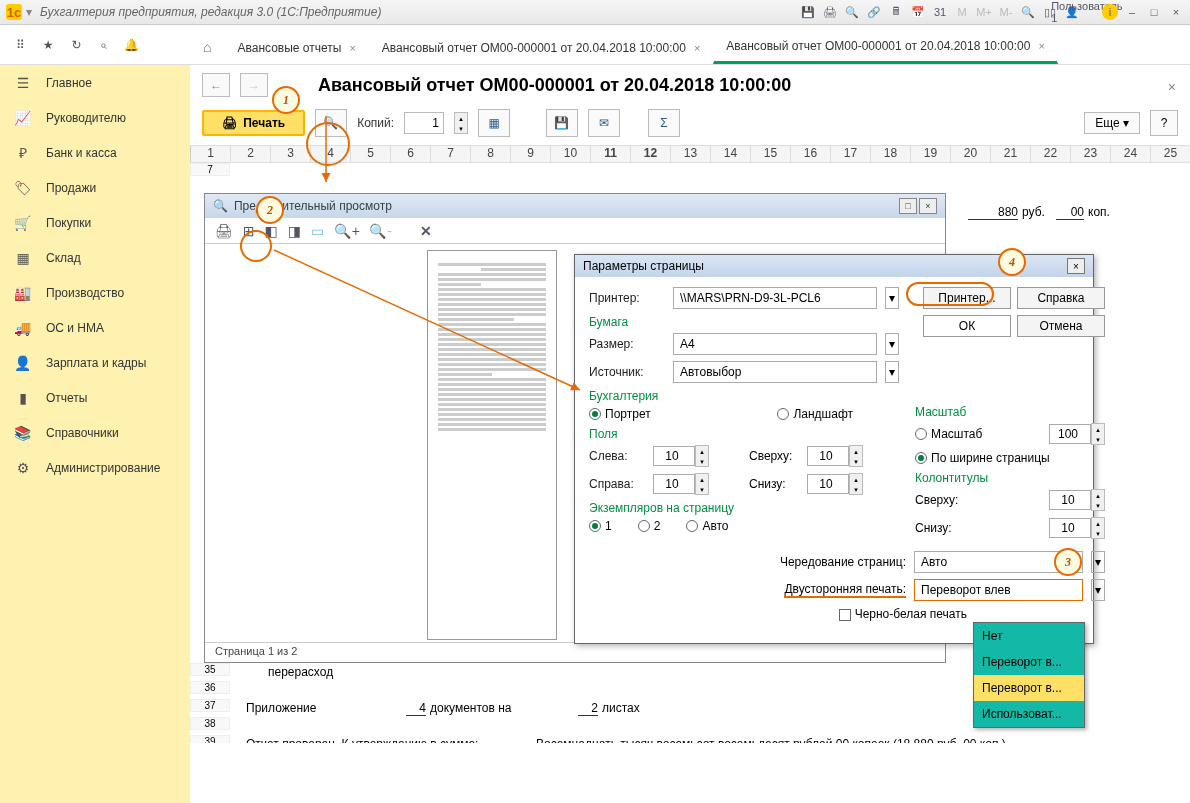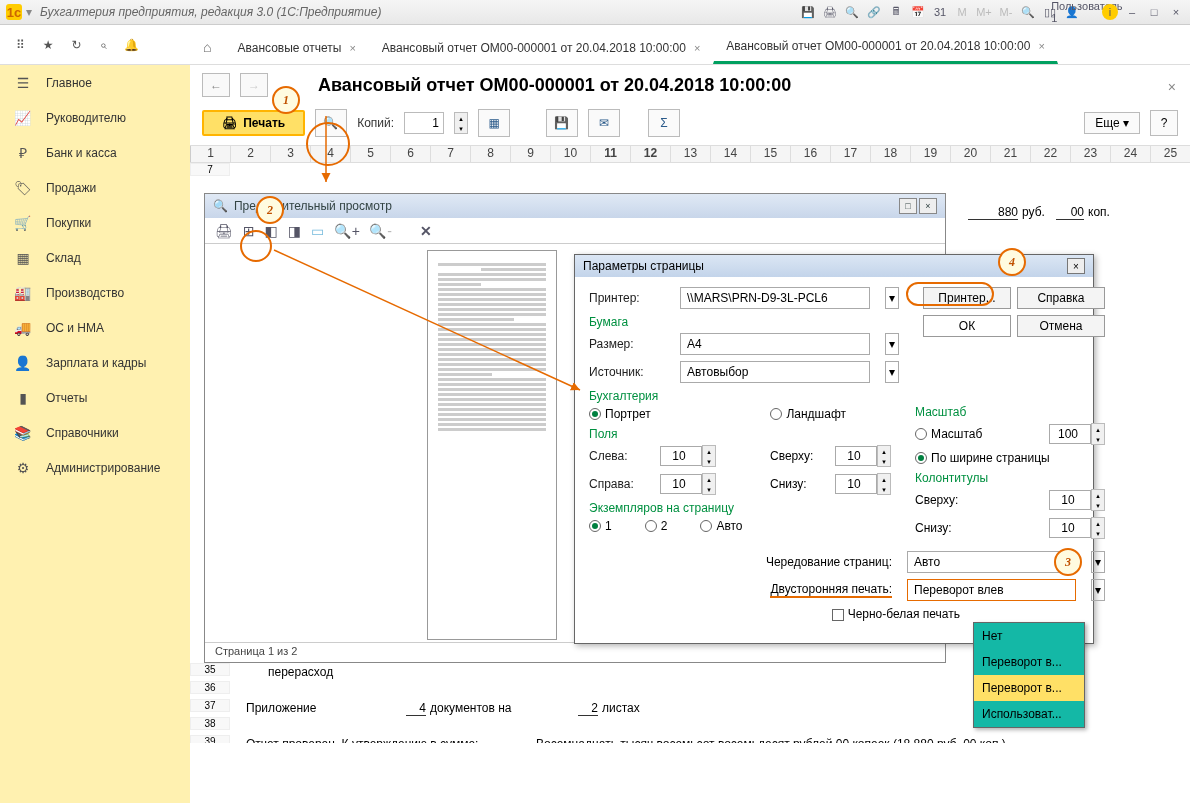--- a/index.html
+++ b/index.html
@@ -64,21 +64,21 @@
 .page-thumb { position:absolute; left:222px; top:6px; width:130px; height:390px; border:1px solid #999; background:#fff; padding:10px; font-size:3px; color:#999; line-height:5px; overflow:hidden;}
 .page-thumb .ln { height:3px; background:#ccc; margin:2px 0;}
 .prev-status { height:20px; border-top:1px solid #ccc; padding:2px 10px; font-size:11px; color:#444;}
 
 
 .ps-dlg { position:absolute; left:574px; top:254px; width:520px; height:390px; background:#fff; border:1px solid #666; z-index:10; box-shadow:2px 2px 6px rgba(0,0,0,0.3);}
 .ps-tt { height:22px; background:linear-gradient(#dbe6f4,#c3d4ea); display:flex; align-items:center; padding:0 8px; font-size:12px;}
 .ps-tt .sp{flex:1;}
 .ps-tt .xb { width:18px; height:16px; border:1px solid #777; background:#eee; font-size:10px; display:inline-flex; align-items:center;justify-content:center;}
 .ps-body { padding:10px 14px; display:grid; grid-template-columns: 310px 190px; gap:4px 16px;}
-.ps-row { display:flex; align-items:center; gap:15px; margin-bottom:6px;}
+.ps-row { display:flex; align-items:center; gap:8px; margin-bottom:6px;}
 .ps-lbl { width:76px; color:#222;}
 .ps-sel { flex:1; height:22px; border:1px solid #aaa; padding:0 6px; background:#fff;}
 .ps-btn { width:88px; height:22px; border:1px solid #999; background:#f4f4f4; font-size:12px;}
 .ps-btn.ok { background:#fff; }
 .section-h { color:#009040; font-weight:normal; margin:4px 0 4px 0;}
 .radio { display:inline-flex; align-items:center; gap:4px; margin-right:18px;}
 .radio .dot { width:12px; height:12px; border:1px solid #666; border-radius:50%; display:inline-flex; align-items:center; justify-content:center;}
 .radio .dot.on::after { content:""; width:6px; height:6px; background:#008040; border-radius:50%;}
 .numfield { display:flex; align-items:center;}
 .numfield input { width:42px; height:20px; border:1px solid #aaa; text-align:center; padding-right:4px;}

